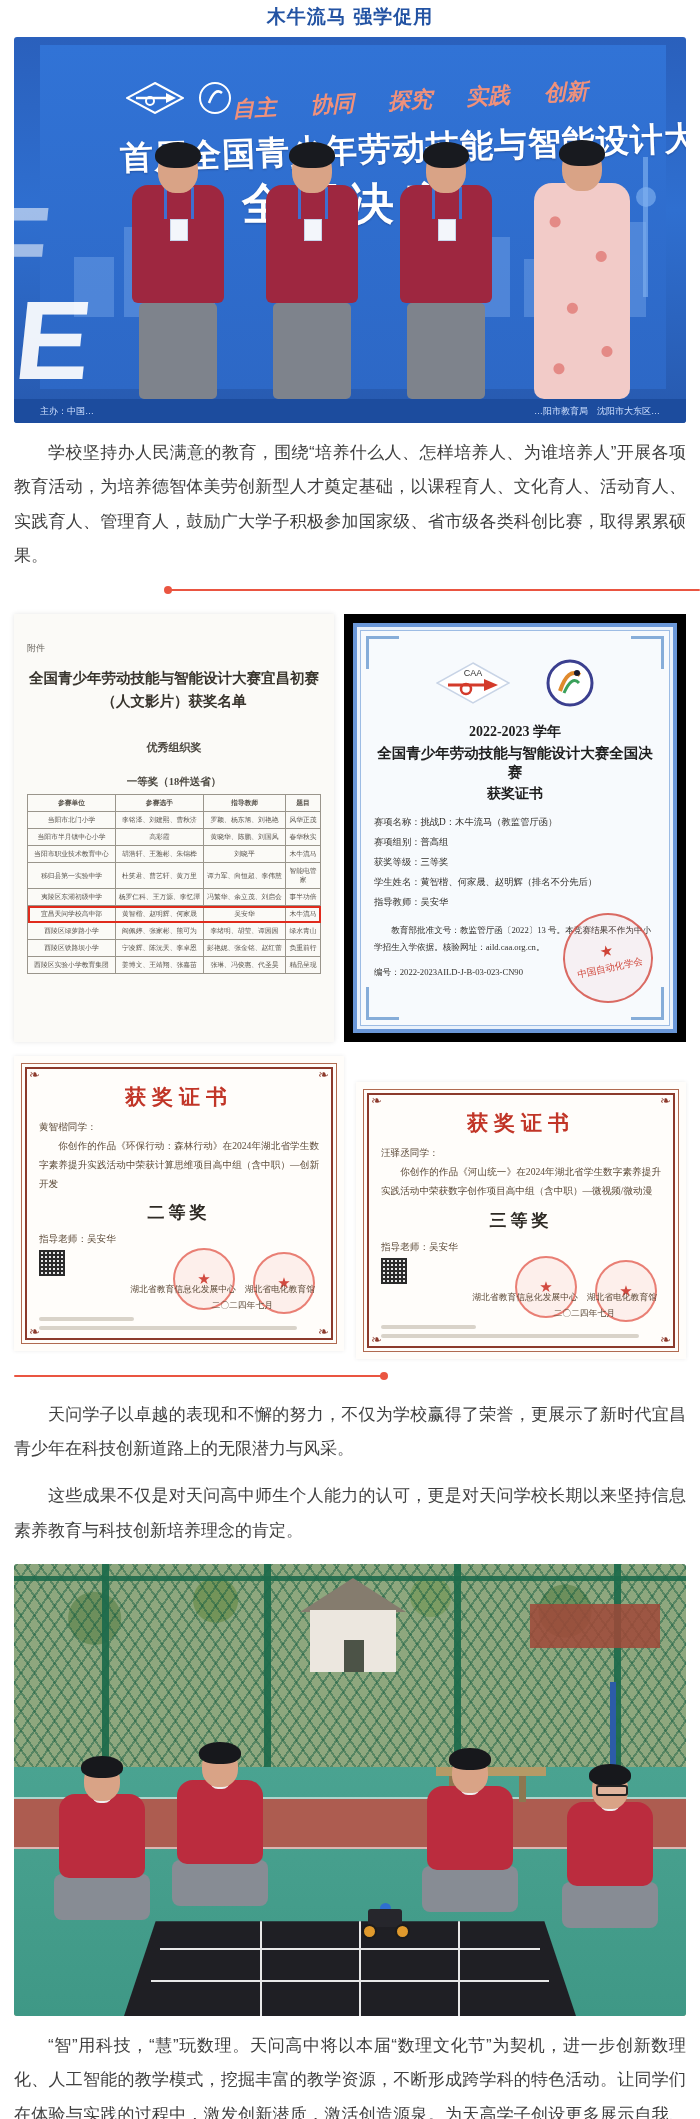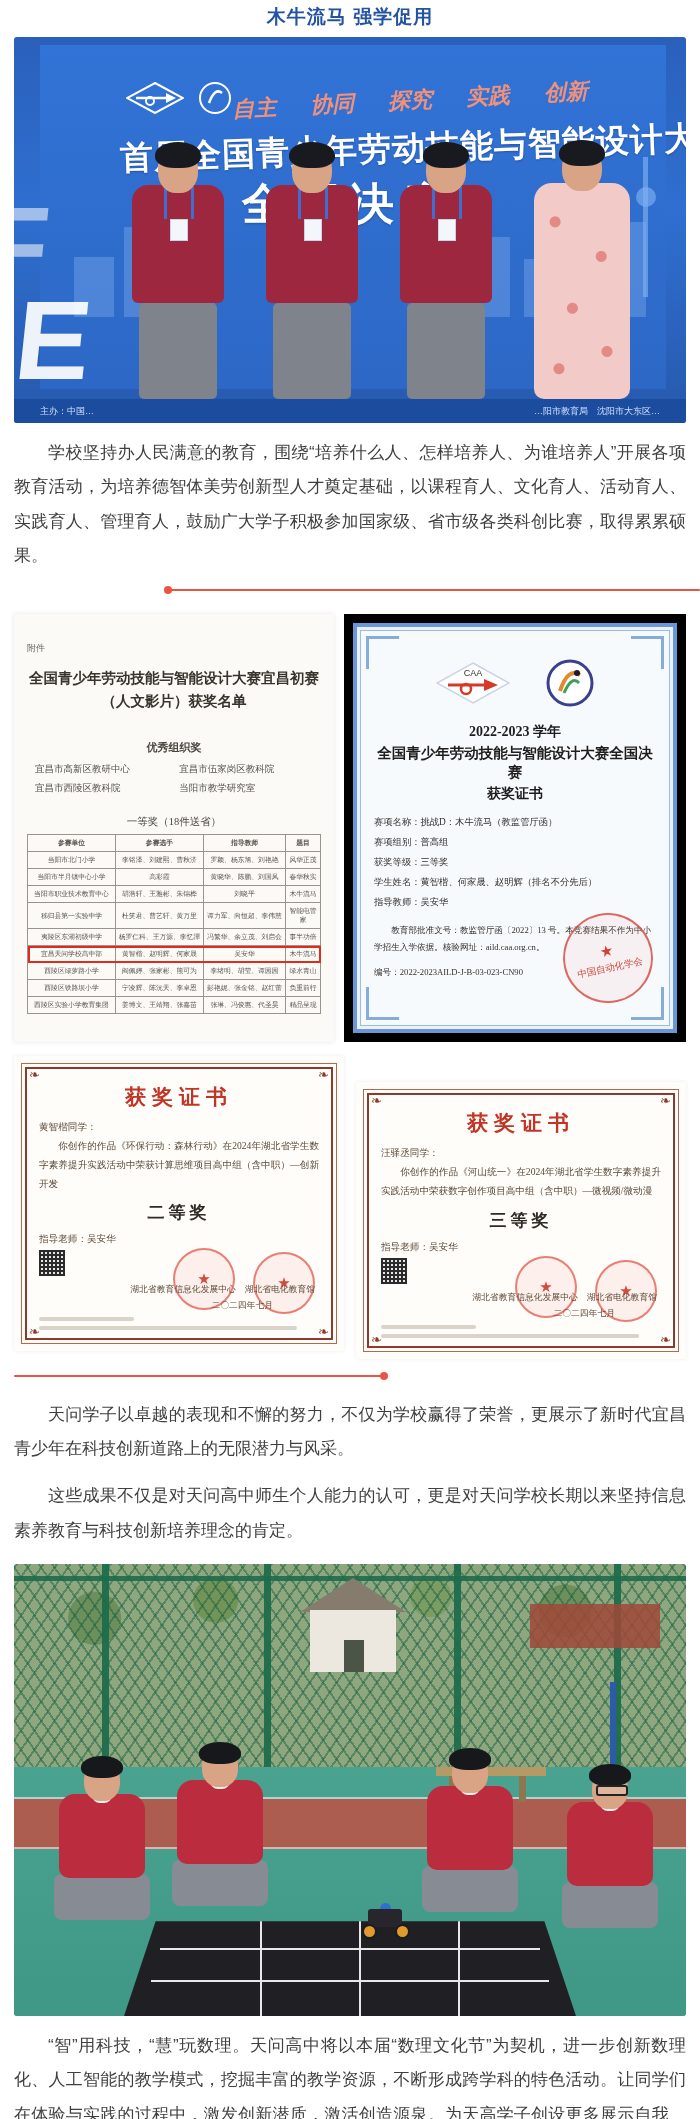--- a/index.html
+++ b/index.html
@@ -38,21 +38,21 @@
   .badge{position:absolute;left:38px;top:34px;width:16px;height:20px;background:#f3f6fb;border:1px solid #c6d4ea;}
   .legs{width:78px;height:96px;background:#7e838c;margin:0 auto;border-radius:5px;}
   .dress{width:96px;height:216px;margin:-8px auto 0;border-radius:18px 18px 10px 10px;background:#f2cbc8;background-image:radial-gradient(circle at 22% 18%,#e48a86 5px,transparent 6px),radial-gradient(circle at 70% 34%,#e48a86 5px,transparent 6px),radial-gradient(circle at 40% 58%,#e48a86 5px,transparent 6px),radial-gradient(circle at 76% 78%,#e48a86 5px,transparent 6px),radial-gradient(circle at 26% 86%,#e48a86 5px,transparent 6px);}
   
   .row1{display:flex;gap:10px;margin:15px 14px 0;}
   .doc{width:320px;min-width:320px;height:428px;box-sizing:border-box;background:#fbfaf7;box-shadow:0 0 5px rgba(0,0,0,.10);padding:28px 13px 0;color:#4a463f;font-family:"Liberation Serif",serif;overflow:hidden;}
   .doc-tag{font-size:9px;color:#6a665f;}
   .doc-title{margin:12px 2px 0;text-align:center;font-weight:bold;font-size:14.5px;line-height:1.55;color:#38342d;}
   .doc-sec{margin:28px 0 8px;text-align:center;font-weight:bold;font-size:11px;}
   .doc-orgs{display:grid;grid-template-columns:1.05fr 1fr;gap:6px 4px;font-size:9.5px;padding:0 8px;color:#55504a;}
-  .doc-sec2{margin:20px 0 5px;text-align:center;font-size:10.5px;font-weight:normal;}
+  .doc-sec2{margin:20px 0 5px;text-align:center;font-size:10.5px;font-weight:bold;}
   .doc table{width:100%;border-collapse:collapse;font-size:6.8px;color:#5a554e;table-layout:fixed;}
   .doc th,.doc td{border:1px solid #9a958c;padding:3px 1px;text-align:center;font-weight:normal;line-height:1.45;word-break:break-all;}
   .doc th{font-weight:bold;}
   .doc tr.hl{outline:2.5px solid #e02b1d;outline-offset:-2px;}
   
   .ncert{flex:1;height:428px;box-sizing:border-box;background:#000000;padding:9px;}
   .ncert-border{height:100%;box-sizing:border-box;border:4px solid #6a97d8;padding:3px;background:#e9f1fb;}
   .ncert-inner{height:100%;box-sizing:border-box;border:1px solid #9dbce4;background:#f7fafd;position:relative;padding:14px 13px 0;font-family:"Liberation Serif",serif;overflow:hidden;}
   .cnr{position:absolute;width:30px;height:30px;border:3px solid #86add9;}
   .cnr.tl{top:5px;left:5px;border-right:none;border-bottom:none;}
@@ -218,26 +218,20 @@
 
   <div class="row1">
 
     <div class="doc">
       <div class="doc-tag">附件</div>
       <div class="doc-title">
         <div>全国青少年劳动技能与智能设计大赛宜昌初赛</div>
         <div>（人文影片）获奖名单</div>
       </div>
       <div class="doc-sec">优秀组织奖</div>
-      <div class="doc-orgs">
-        <span>宜昌市高新区教研中心</span>
-        <span>宜昌市伍家岗区教科院</span>
-        <span>宜昌市西陵区教科院</span>
-        <span>当阳市教学研究室</span>
-      </div>
       <div class="doc-sec2">一等奖（18件送省）</div>
       <table>
         <tbody>
             <tr>
           <th style="width:29%">参赛单位</th>
           <th style="width:29%">参赛选手</th>
           <th style="width:27%">指导教师</th>
           <th>题目</th>
         </tr>
         <tr>

